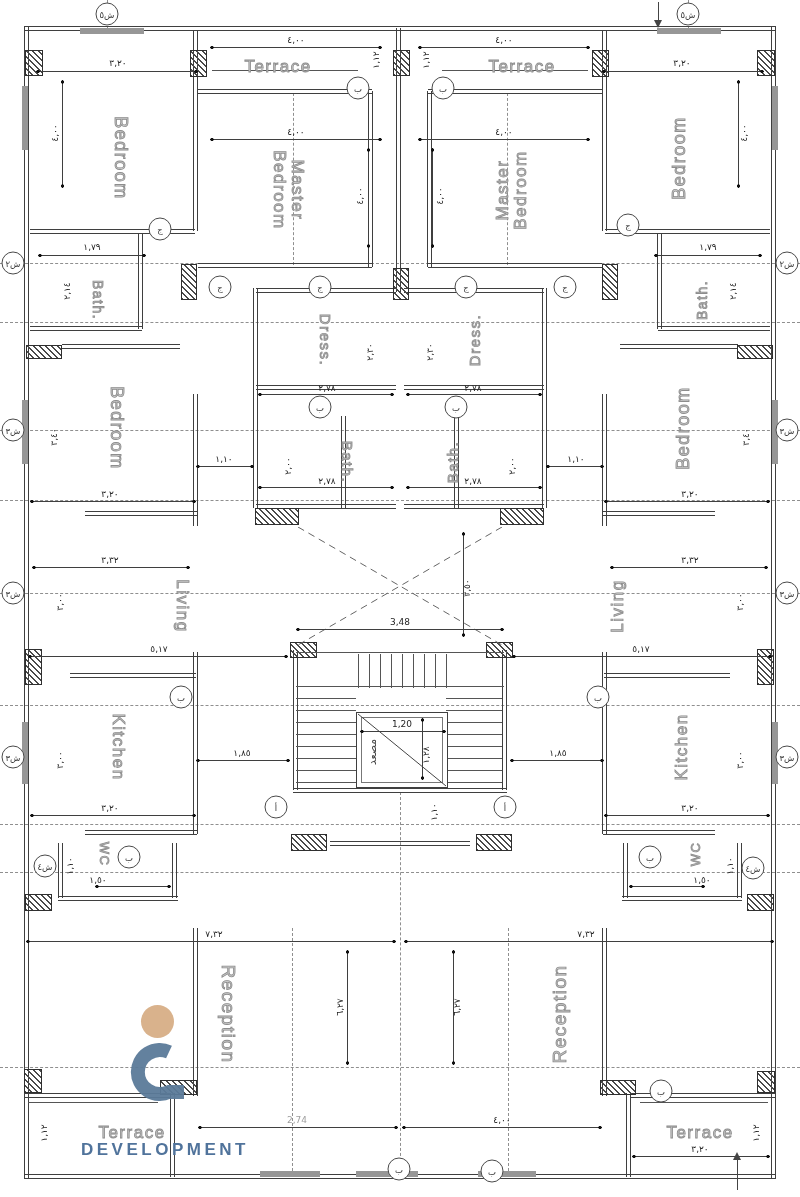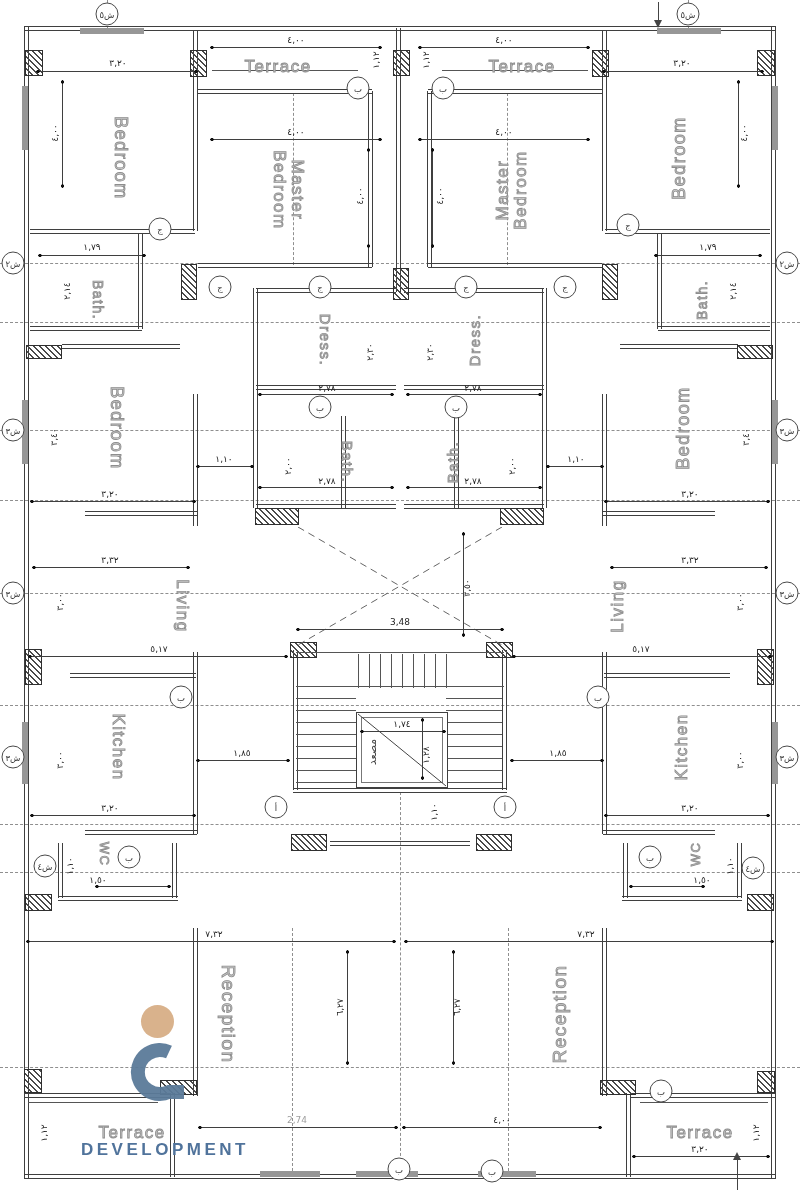--- a/index.html
+++ b/index.html
@@ -294,21 +294,21 @@
   <span class="dim" style="left:159px;top:649px">٥,١٧</span>
   <span class="dim" style="left:641px;top:649px">٥,١٧</span>
   <span class="dim" style="left:400px;top:622px">3,48</span>
   <span class="dim v" style="left:467px;top:588px">٣,٥٠</span>
   <span class="dim" style="left:242px;top:753px">١,٨٥</span>
   <span class="dim" style="left:558px;top:753px">١,٨٥</span>
   <span class="dim v" style="left:60px;top:760px">٣,٠٠</span>
   <span class="dim v" style="left:740px;top:760px">٣,٠٠</span>
   <span class="dim" style="left:110px;top:808px">٣,٢٠</span>
   <span class="dim" style="left:690px;top:808px">٣,٢٠</span>
-  <span class="dim" style="left:402px;top:724px">١,٧٤</span>
+  <span class="dim" style="left:402px;top:724px">1,20</span>
   <span class="dim v" style="left:426px;top:755px">١,٢٨</span>
   <span class="dim v" style="left:434px;top:812px">١,١٠</span>
   <span class="dim v" style="left:70px;top:866px">١,١٠</span>
   <span class="dim v" style="left:730px;top:866px">١,١٠</span>
   <span class="dim" style="left:98px;top:880px">١,٥٠</span>
   <span class="dim" style="left:702px;top:880px">١,٥٠</span>
   <span class="dim" style="left:214px;top:934px">٧,٣٢</span>
   <span class="dim" style="left:586px;top:934px">٧,٣٢</span>
   <span class="dim v" style="left:340px;top:1007px">٦,٢٧</span>
   <span class="dim v" style="left:457px;top:1007px">٦,٢٧</span>

